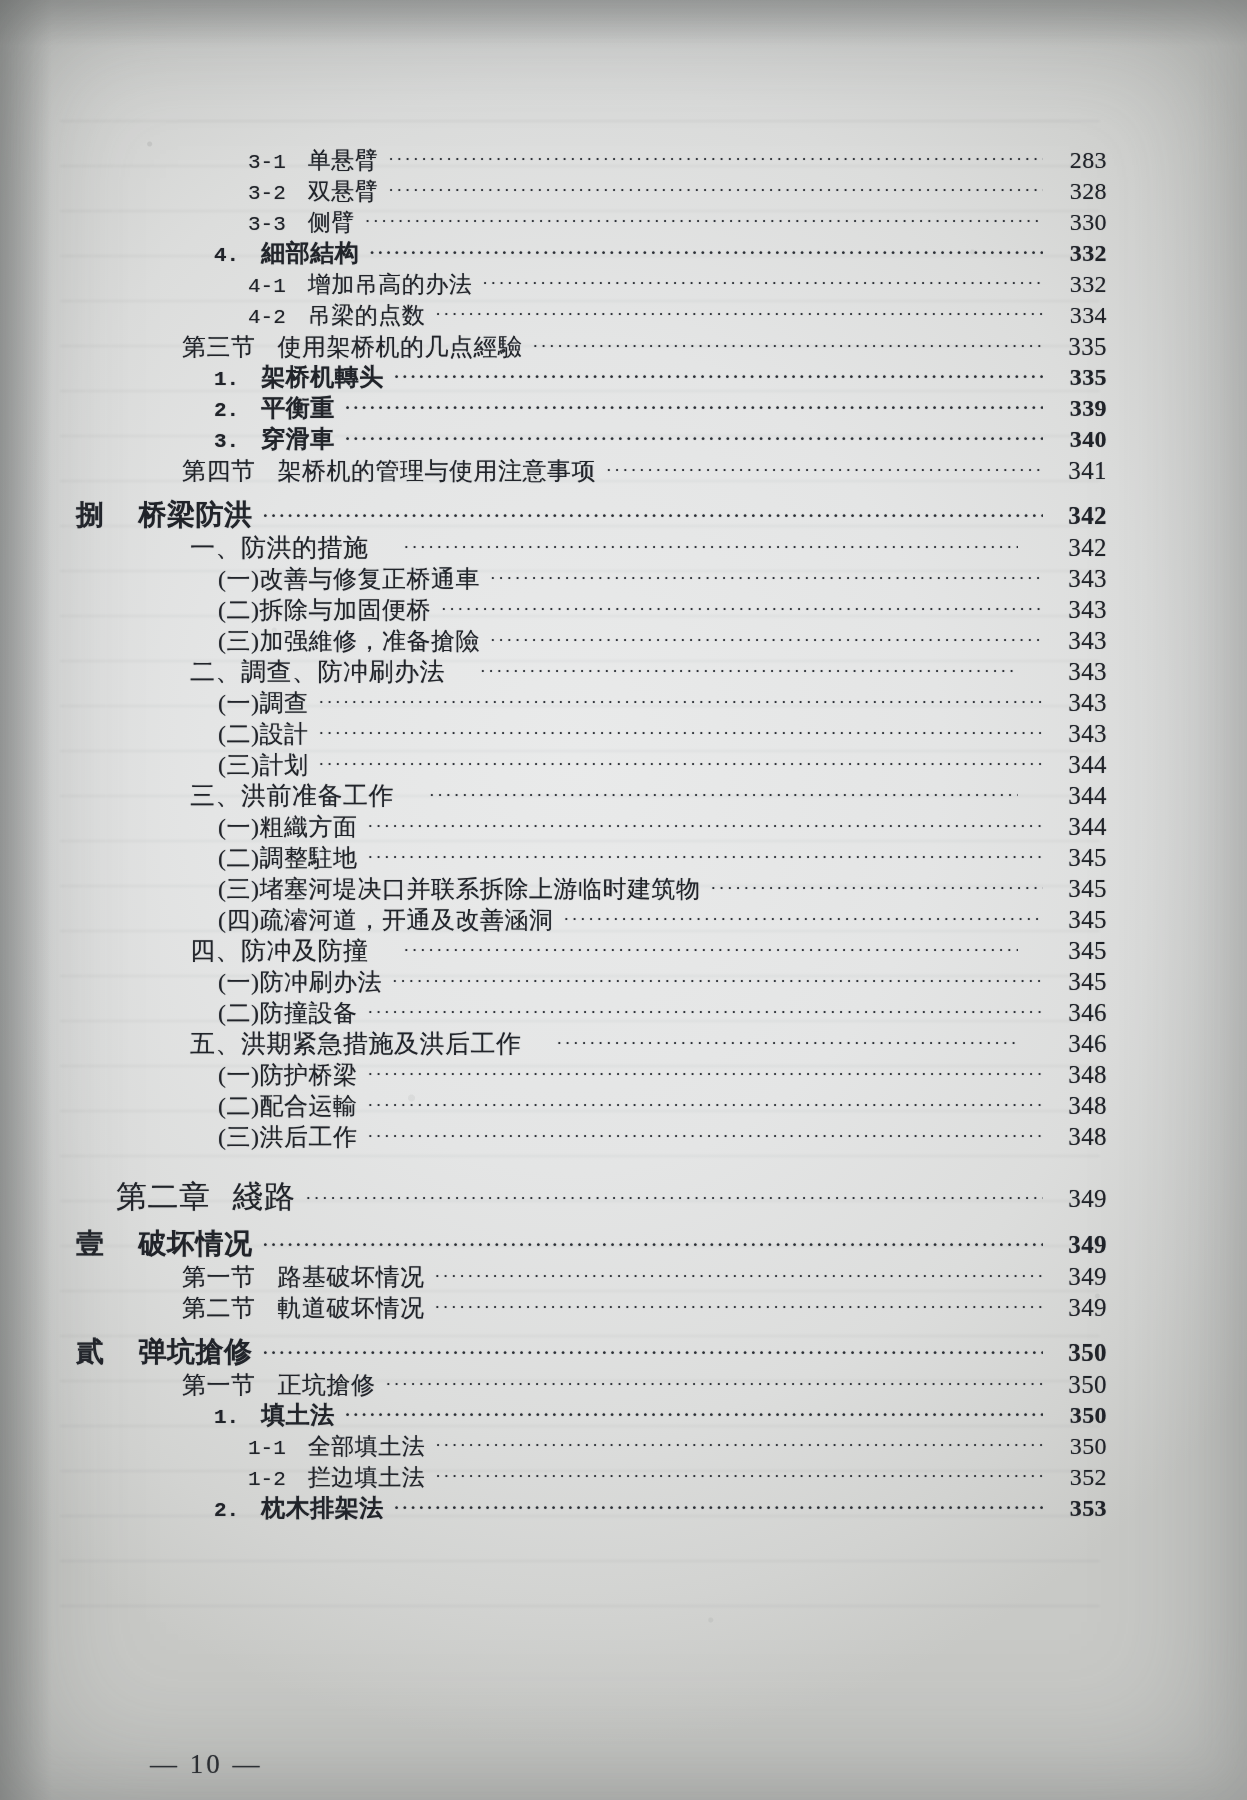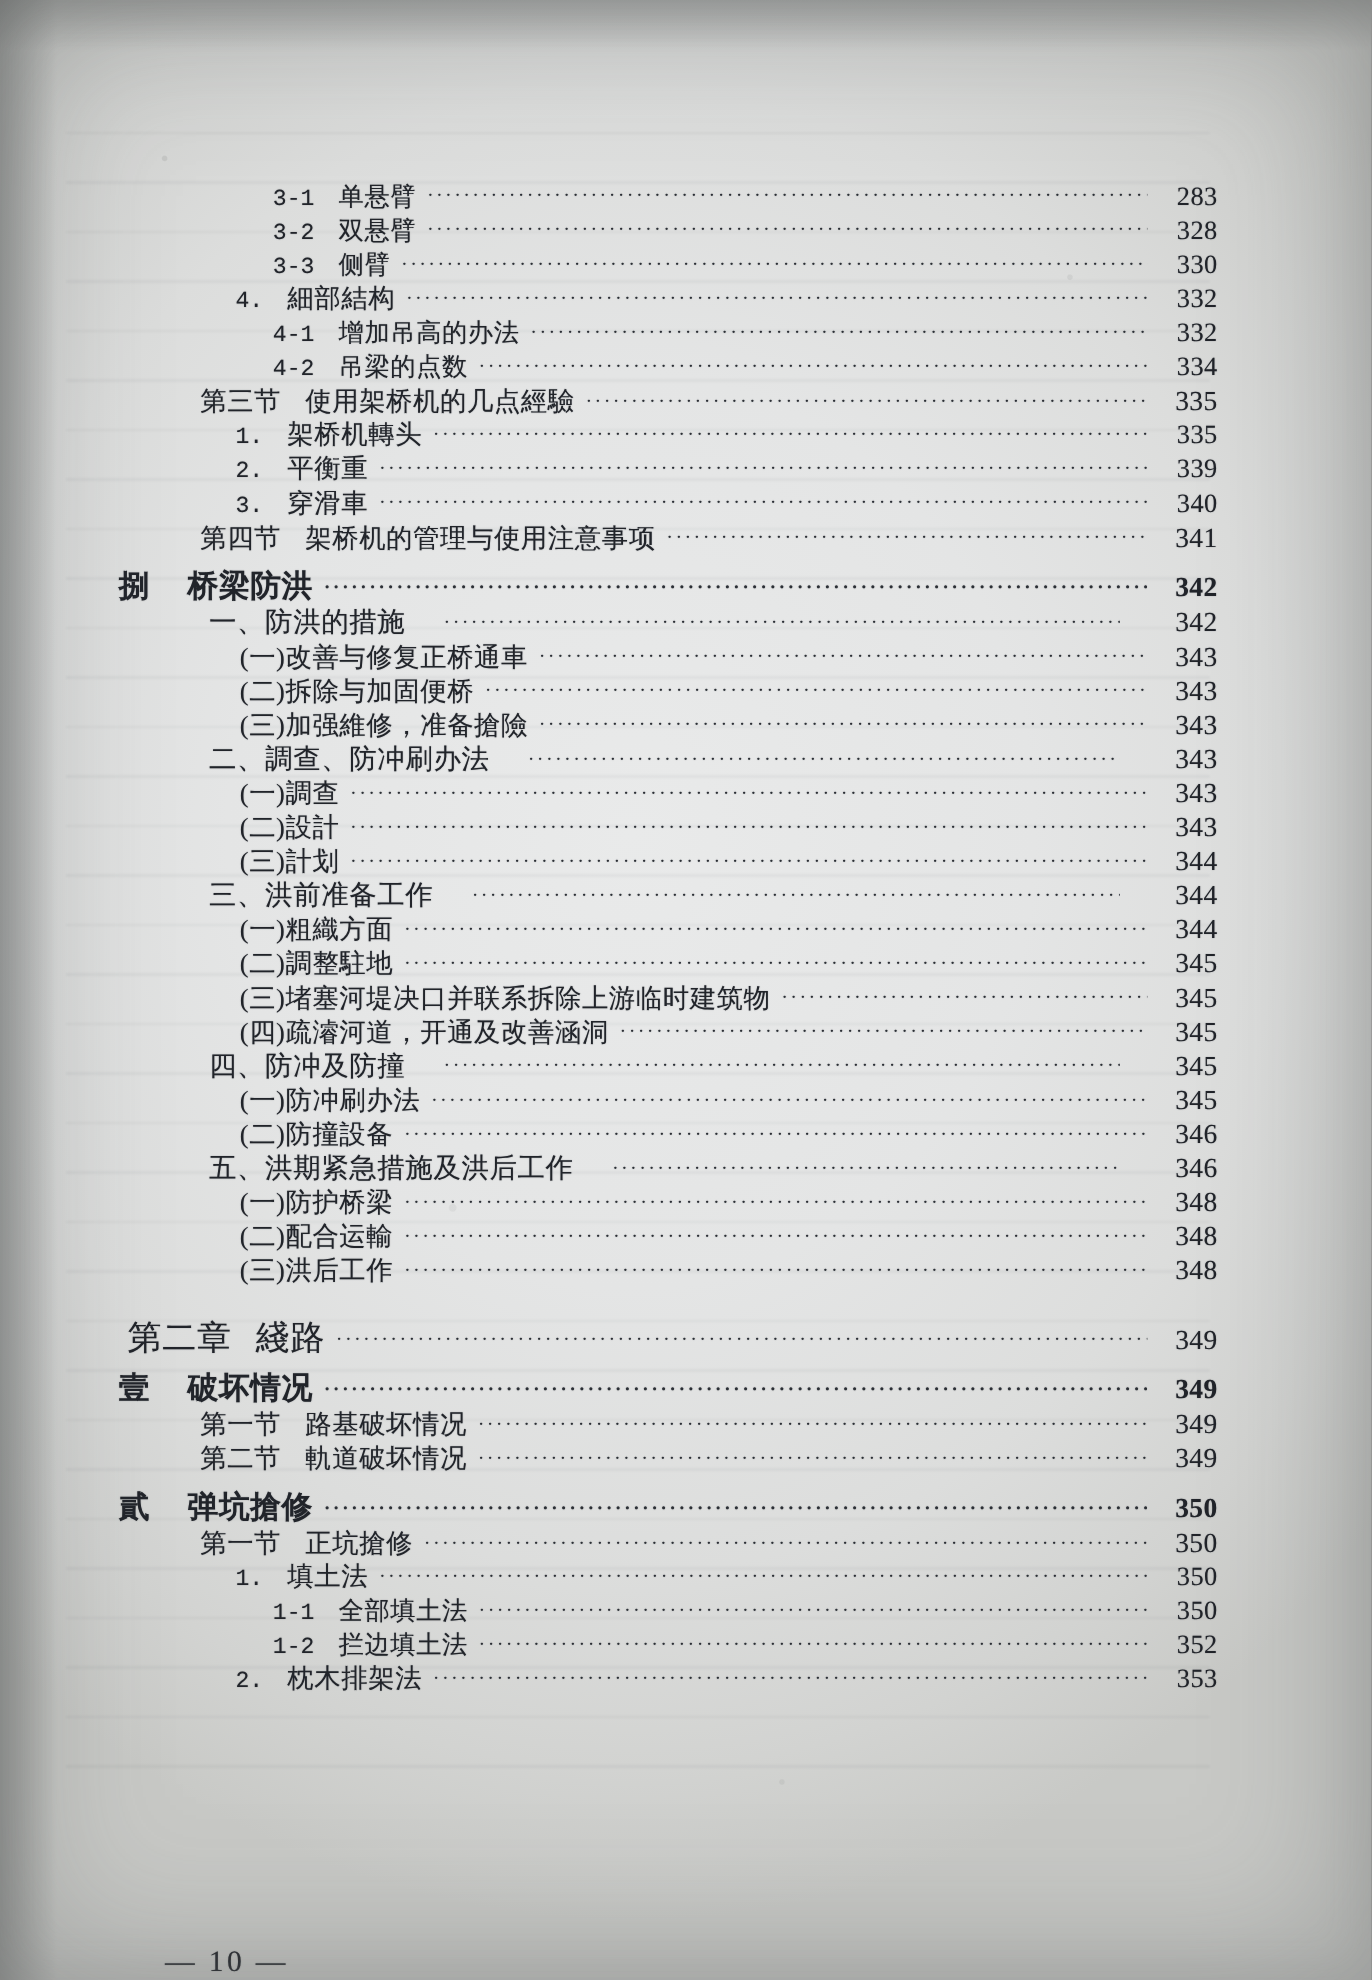--- a/index.html
+++ b/index.html
@@ -105,25 +105,25 @@
     white-space: nowrap;
     font-family: "Liberation Serif", "DejaVu Serif", serif;
     font-size: 25px;
     letter-spacing: .4px;
     min-width: 58px;
     text-align: right;
   }
 
   
   .lvl-sub2   { padding-left: 248px; font-size: 23px; }          
-  .lvl-num    { padding-left: 214px; font-size: 24px; }          
+  .lvl-num    { padding-left: 214px; font-size: 24px; font-weight: bold; }          
   .lvl-jie    { padding-left: 182px; font-size: 24px; }          
   .lvl-han    { padding-left: 190px; font-size: 25px; gap: 25px; }          
   .lvl-paren  { padding-left: 218px; font-size: 24px; }          
-  .lvl-big    { padding-left: 108px; font-size: 28px; font-weight: bold; letter-spacing: 1px; }
+  .lvl-big    { padding-left: 76px; font-size: 28px; font-weight: bold; letter-spacing: 1px; }
   .lvl-chap   { padding-left: 116px; font-size: 31px; letter-spacing: 2px; }
 
   .lvl-sub2 .page-no,
   .lvl-num  .page-no { font-size: 24px; }
 
   .mono-num {
     font-family: "Liberation Mono", "DejaVu Sans Mono", monospace;
     font-size: 21px;
     letter-spacing: 0;
   }
@@ -137,21 +137,21 @@
   .folio {
     position: absolute;
     left: 150px;
     top: 1749px;
     font-size: 27px;
     letter-spacing: 3px;
     color: #24272c;
   }
 
   
-  .toc, .folio { text-shadow: 0 0 1.1px rgba(35,40,48,.45); margin-top: 19px; }
+  .toc, .folio { text-shadow: 0 0 1.1px rgba(35,40,48,.45); }
 </style>
 </head>
 <body>
 
 <div class="page">
   <div class="showthrough"></div>
   <div class="grain"></div>
 
   <div class="toc" id="toc">
       <div class="row lvl-sub2">

